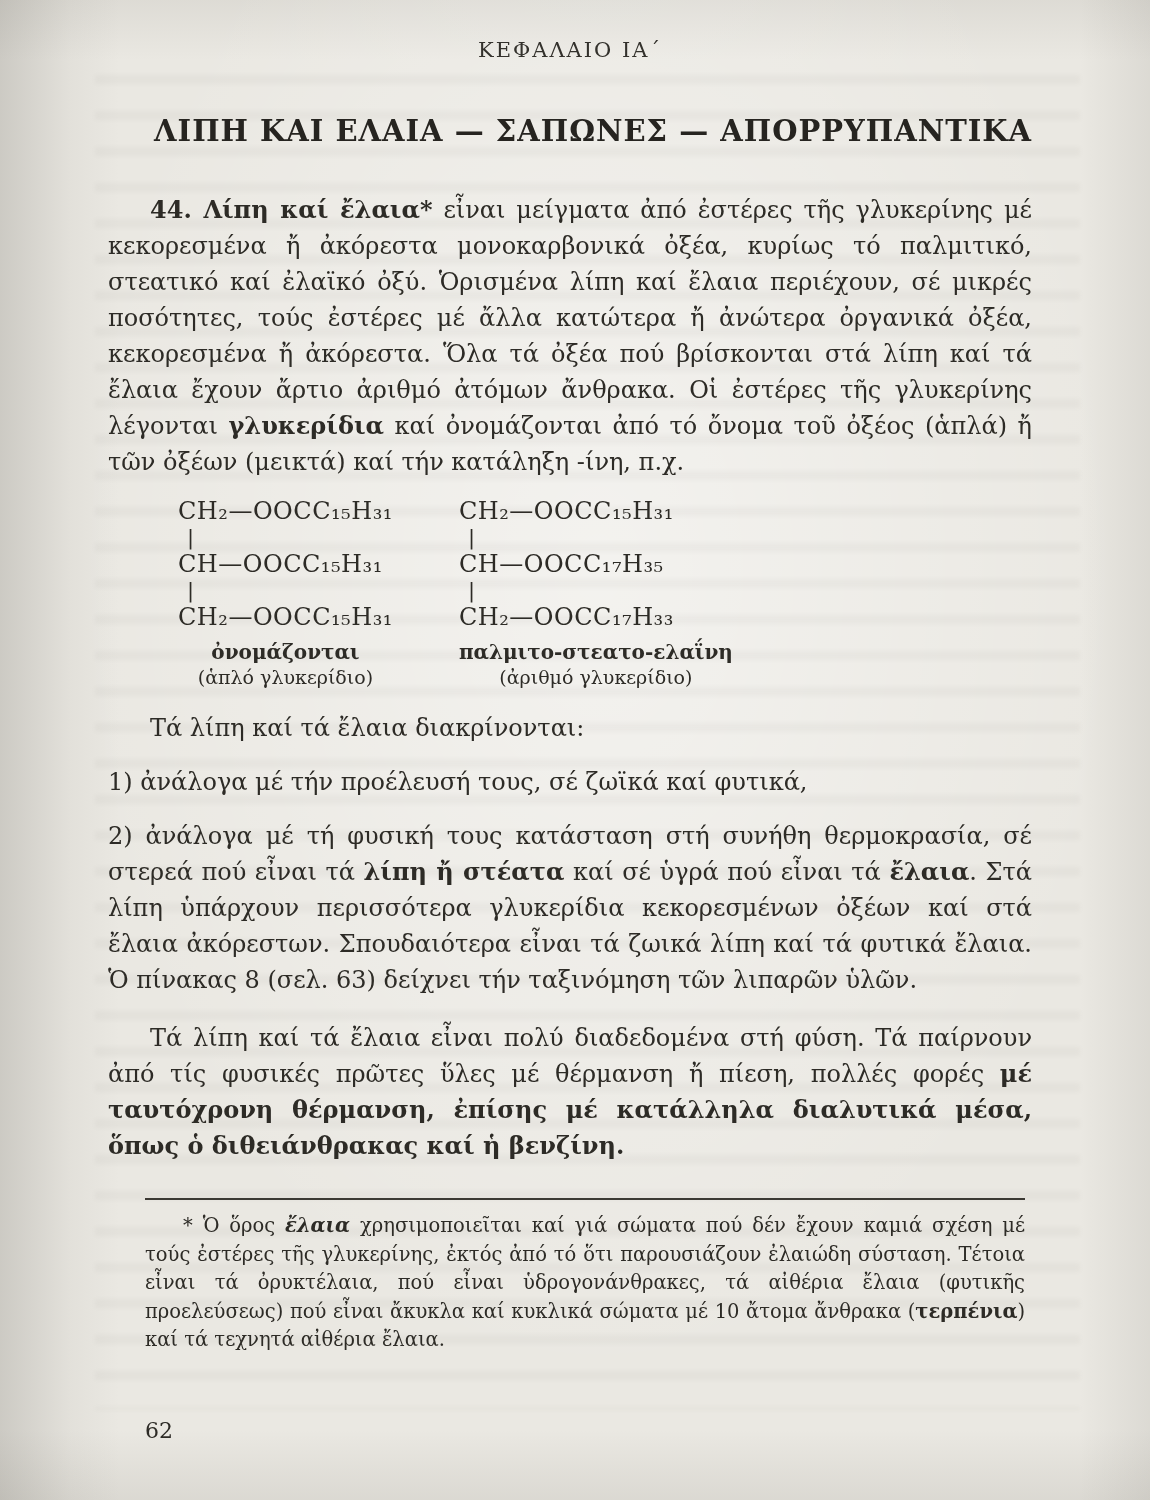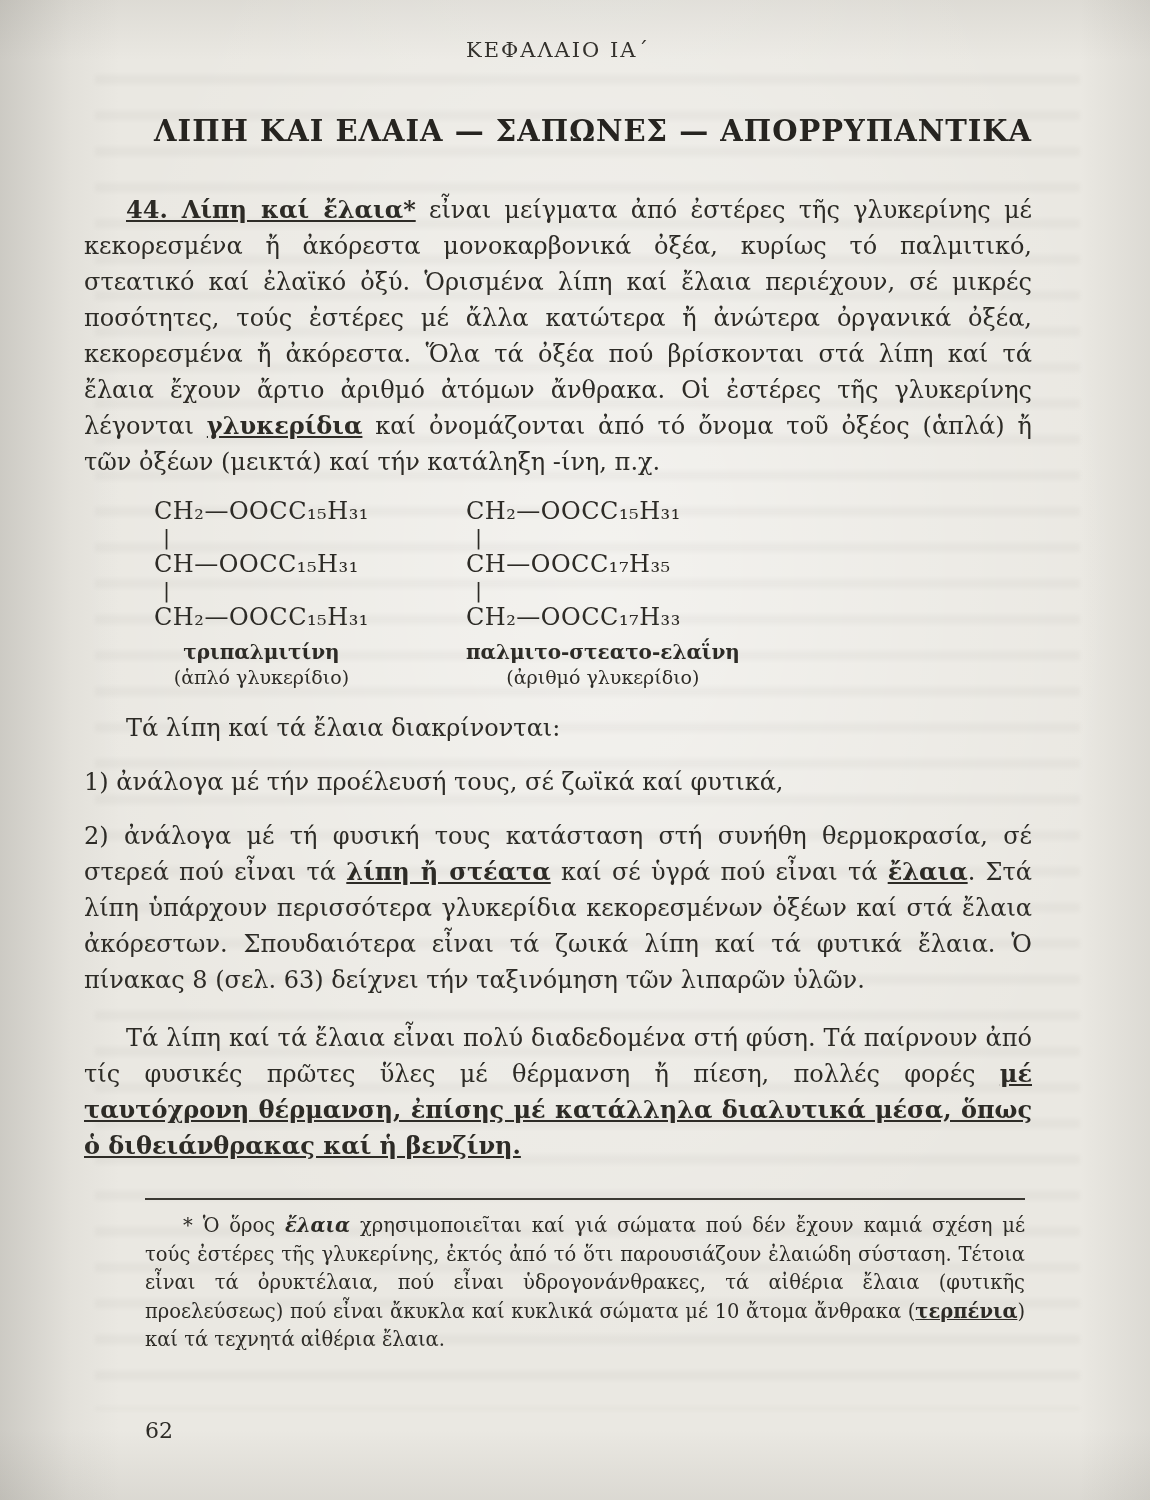--- a/index.html
+++ b/index.html
@@ -25,36 +25,36 @@
   
   .bleed-layer {
     position: absolute; left: 95px; right: 70px; top: 75px; bottom: 90px;
     pointer-events: none; z-index: 0;
     background: repeating-linear-gradient(180deg,
       rgba(105,102,94,0.16) 0px, rgba(105,102,94,0.16) 9px,
       rgba(0,0,0,0) 9px, rgba(0,0,0,0) 36px);
     filter: blur(2.2px);
     opacity: 0.30;
   }
-  .content { position: relative; z-index: 1; padding: 38px 118px 0 84px; }
+  .content { position: relative; z-index: 1; padding: 38px 118px 0 108px; }
 
   .chapter {
     text-align: center; font-size: 21px; letter-spacing: 2px; color: #33312c;
   }
   .title {
     text-align: right; font-size: 29px; font-weight: bold;
     letter-spacing: 1px; margin: 52px 0 0 0; color: #262420;
   }
   p { margin: 0; font-size: 24px; line-height: 36px; text-align: justify; }
   .indent { text-indent: 42px; }
   .p44 { margin-top: 44px; }
-  b, .bold { font-weight: bold; text-decoration: underline; }
+  b, .bold { font-weight: bold; }
 
   .formulas {
-    display: flex; gap: 97px; margin: 16px 0 0 70px;
+    display: flex; gap: 66px; margin: 16px 0 0 70px;
     font-size: 24px;
   }
   .formula { text-align: left; }
   .fline { line-height: 30px; letter-spacing: 0.5px; }
   .fbar  { line-height: 23px; padding-left: 9px; font-size: 21px; }
   .fname { font-weight: bold; font-size: 20px; margin-top: 8px; text-align: center; }
   .fkind { font-size: 19px; text-align: center; margin-top: 2px; }
 
   .intro  { margin-top: 22px; }
   .item   { margin-top: 18px; }
@@ -85,21 +85,21 @@
   <p class="indent p44"><b>44. Λίπη καί ἔλαια*</b><span> εἶναι μείγματα ἀπό ἐστέρες τῆς γλυκερίνης μέ κεκορεσμένα ἤ ἀκόρεστα μονοκαρβονικά ὀξέα, κυρίως τό παλμιτικό, στεατικό καί ἐλαϊκό ὀξύ. Ὁρισμένα λίπη καί ἔλαια περιέχουν, σέ μικρές ποσότητες, τούς ἐστέρες μέ ἄλλα κατώτερα ἤ ἀνώτερα ὀργανικά ὀξέα, κεκορεσμένα ἤ ἀκόρεστα. Ὅλα τά ὀξέα πού βρίσκονται στά λίπη καί τά ἔλαια ἔχουν ἄρτιο ἀριθμό ἀτόμων ἄνθρακα. Οἱ ἐστέρες τῆς γλυκερίνης λέγονται </span><b>γλυκερίδια</b><span> καί ὀνομάζονται ἀπό τό ὄνομα τοῦ ὀξέος (ἁπλά) ἤ τῶν ὀξέων (μεικτά) καί τήν κατάληξη -ίνη, π.χ.</span></p>
 
   <div class="formulas">
 
     <div class="formula">
       <div class="fline">CH₂—OOCC₁₅H₃₁</div>
       <div class="fbar">|</div>
       <div class="fline">CH—OOCC₁₅H₃₁</div>
       <div class="fbar">|</div>
       <div class="fline">CH₂—OOCC₁₅H₃₁</div>
-      <div class="fname">τριπαλμιτίνη</div>
+      <div class="fname">ὀνομάζονται</div>
       <div class="fkind">(ἁπλό γλυκερίδιο)</div>
     </div>
 
     <div class="formula">
       <div class="fline">CH₂—OOCC₁₅H₃₁</div>
       <div class="fbar">|</div>
       <div class="fline">CH—OOCC₁₇H₃₅</div>
       <div class="fbar">|</div>
       <div class="fline">CH₂—OOCC₁₇H₃₃</div>
       <div class="fname">παλμιτο-στεατο-ελαΐνη</div>

